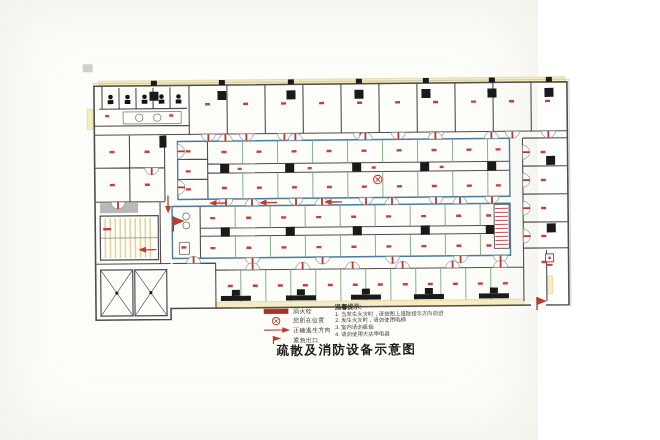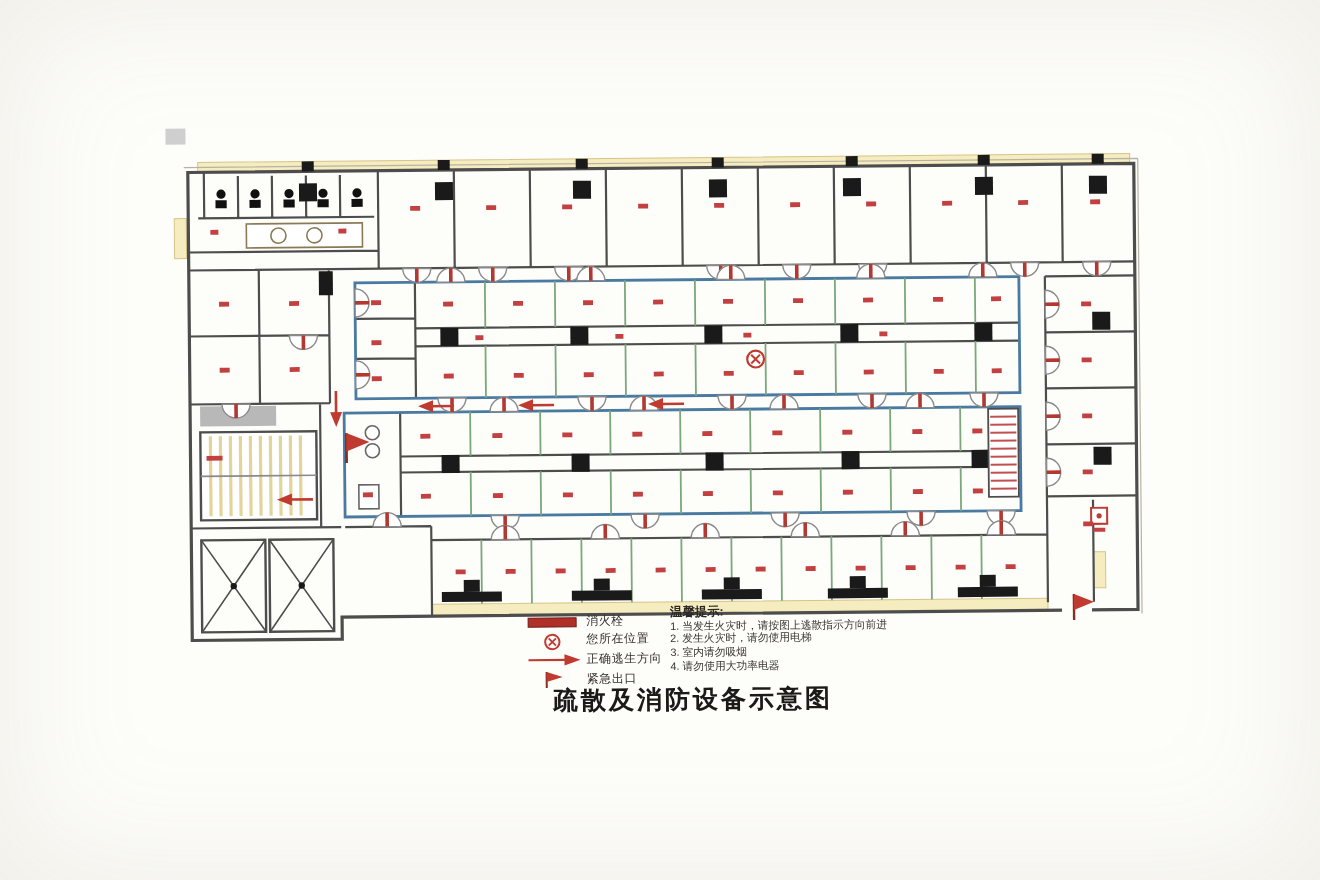--- a/index.html
+++ b/index.html
@@ -1,18 +1,18 @@
 <!DOCTYPE html>
 <html><head>
 <meta charset="utf-8">
 <style>
   html,body{margin:0;padding:0;}
   body{width:660px;height:440px;background:#ffffff;overflow:hidden;
        font-family:"Liberation Sans", sans-serif;}
-  .photo{position:relative;width:660px;height:440px;background:#fdfdfa;
+  .photo{position:relative;width:538px;height:440px;background:#fdfdfa;
          box-shadow:inset 0 0 70px rgba(150,140,115,0.14);}
   .tilt{position:absolute;left:0;top:0;width:660px;height:440px;
         transform:rotate(-0.55deg);transform-origin:330px 200px;}
   svg.plan{position:absolute;left:0;top:0;}
   .overlay{position:absolute;color:#222;}
   .legend{left:261px;top:306px;width:95px;}
   .legend-row{display:flex;align-items:center;height:9.6px;}
   .legend-sym{width:31px;height:9px;flex:0 0 31px;}
   .legend-lbl{font-size:6px;line-height:6px;color:#332f2a;letter-spacing:0.3px;white-space:nowrap;}
   .notice{left:334px;top:303px;width:150px;}

